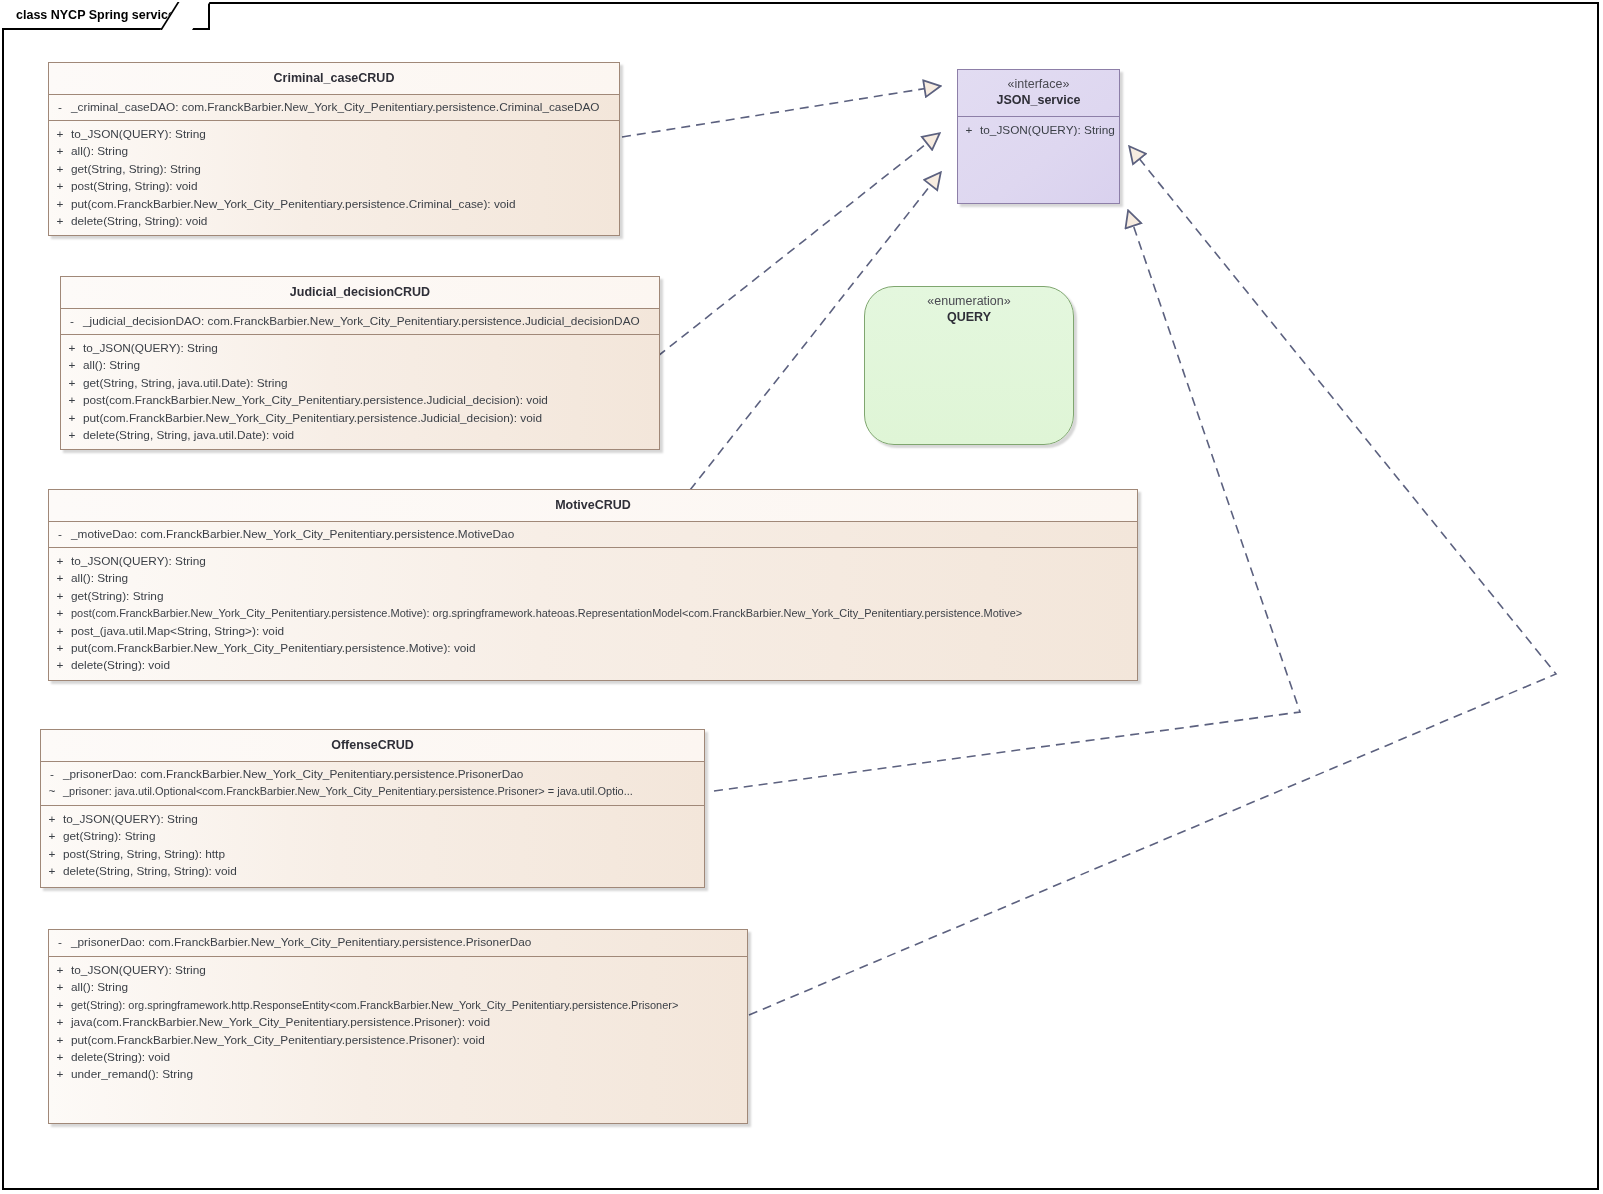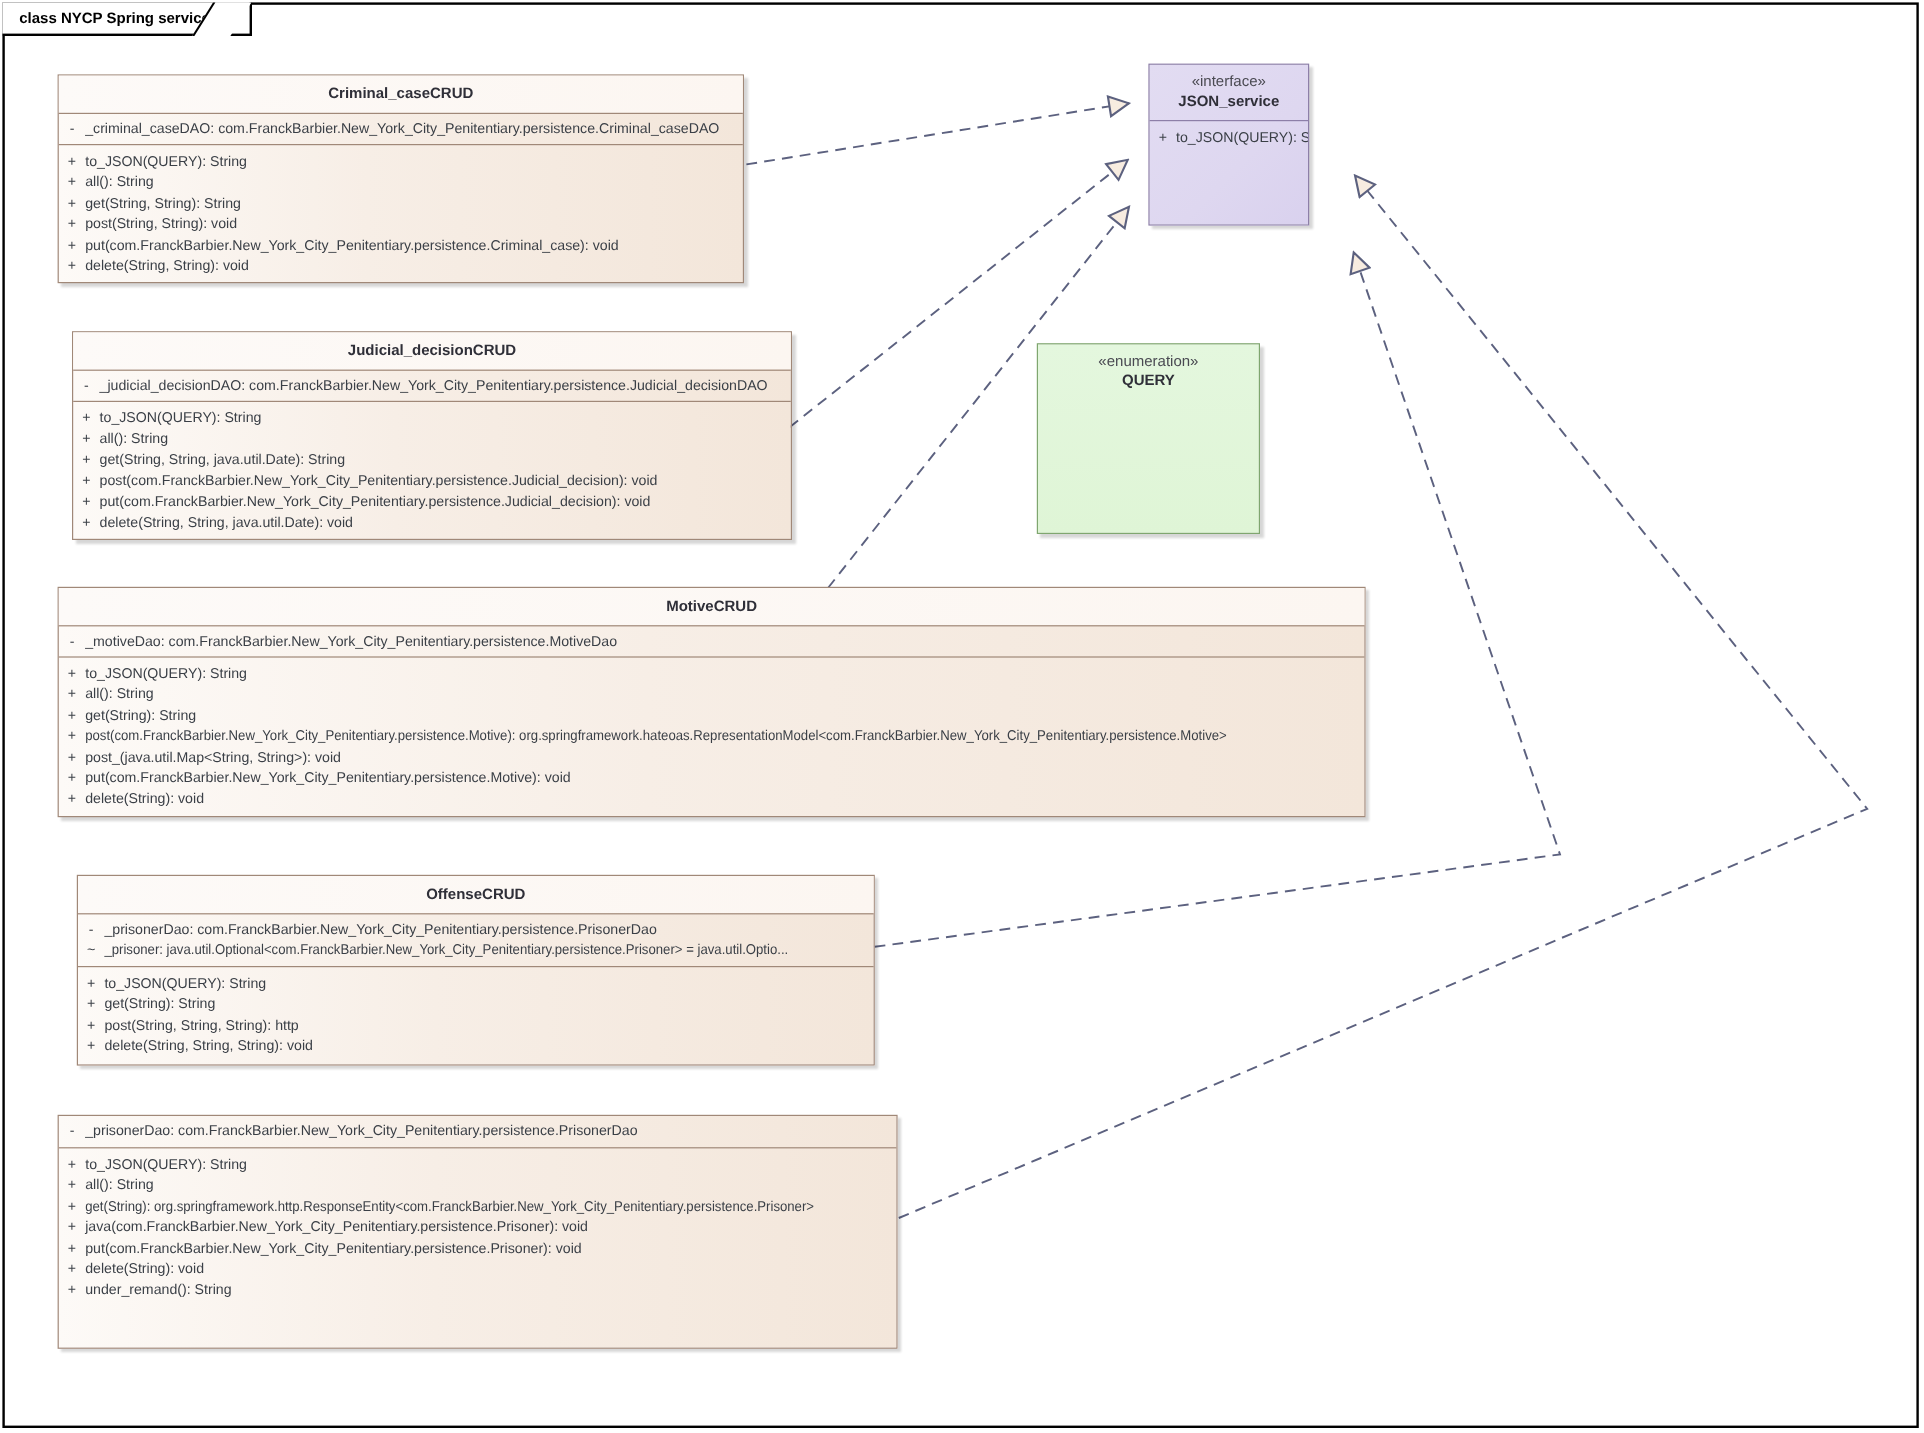--- a/index.html
+++ b/index.html
@@ -190,21 +190,21 @@
           <span class="vis">+</span>
           <span class="sig">put(com.FranckBarbier.New_York_City_Penitentiary.persistence.Motive): void</span>
         </div>
       <div class="row">
           <span class="vis">+</span>
           <span class="sig">delete(String): void</span>
         </div>
     </div>
   </div>
 
-  <div class="uml klass" style="left:64px;top:729px;width:665px;height:159px;">
+  <div class="uml klass" style="left:40px;top:729px;width:665px;height:159px;">
     <div class="cmp hdr" style="height:31px;">
       <div class="name">OffenseCRUD</div>
     </div>
     <div class="cmp rows" style="height:44px;padding-top:4px;">
       <div class="row">
         <span class="vis">-</span>
         <span class="sig">_prisonerDao: com.FranckBarbier.New_York_City_Penitentiary.persistence.PrisonerDao</span>
       </div>
       <div class="row">
         <span class="vis">~</span>
@@ -263,33 +263,33 @@
           <span class="vis">+</span>
           <span class="sig">delete(String): void</span>
         </div>
       <div class="row">
           <span class="vis">+</span>
           <span class="sig">under_remand(): String</span>
         </div>
     </div>
   </div>
 
-  <div class="uml iface" style="left:957px;top:53px;width:134px;height:135px;">
+  <div class="uml iface" style="left:957px;top:69px;width:163px;height:135px;">
     <div class="cmp hdr" style="height:46px;">
       <div class="stereo">«interface»</div>
       <div class="name">JSON_service</div>
     </div>
     <div class="cmp rows" style="padding-top:5px;">
       <div class="row">
         <span class="vis">+</span>
         <span class="sig">to_JSON(QUERY): String</span>
       </div>
     </div>
   </div>
 
-  <div class="uml enumr" style="left:864px;top:286px;width:186px;height:159px;">
+  <div class="uml enumr" style="left:864px;top:286px;width:210px;height:159px;border-radius:30px;">
     <div class="cmp hdr" style="height:46px;">
       <div class="stereo">«enumeration»</div>
       <div class="name">QUERY</div>
     </div>
   </div>
 
 </div>
 
 </body></html>

